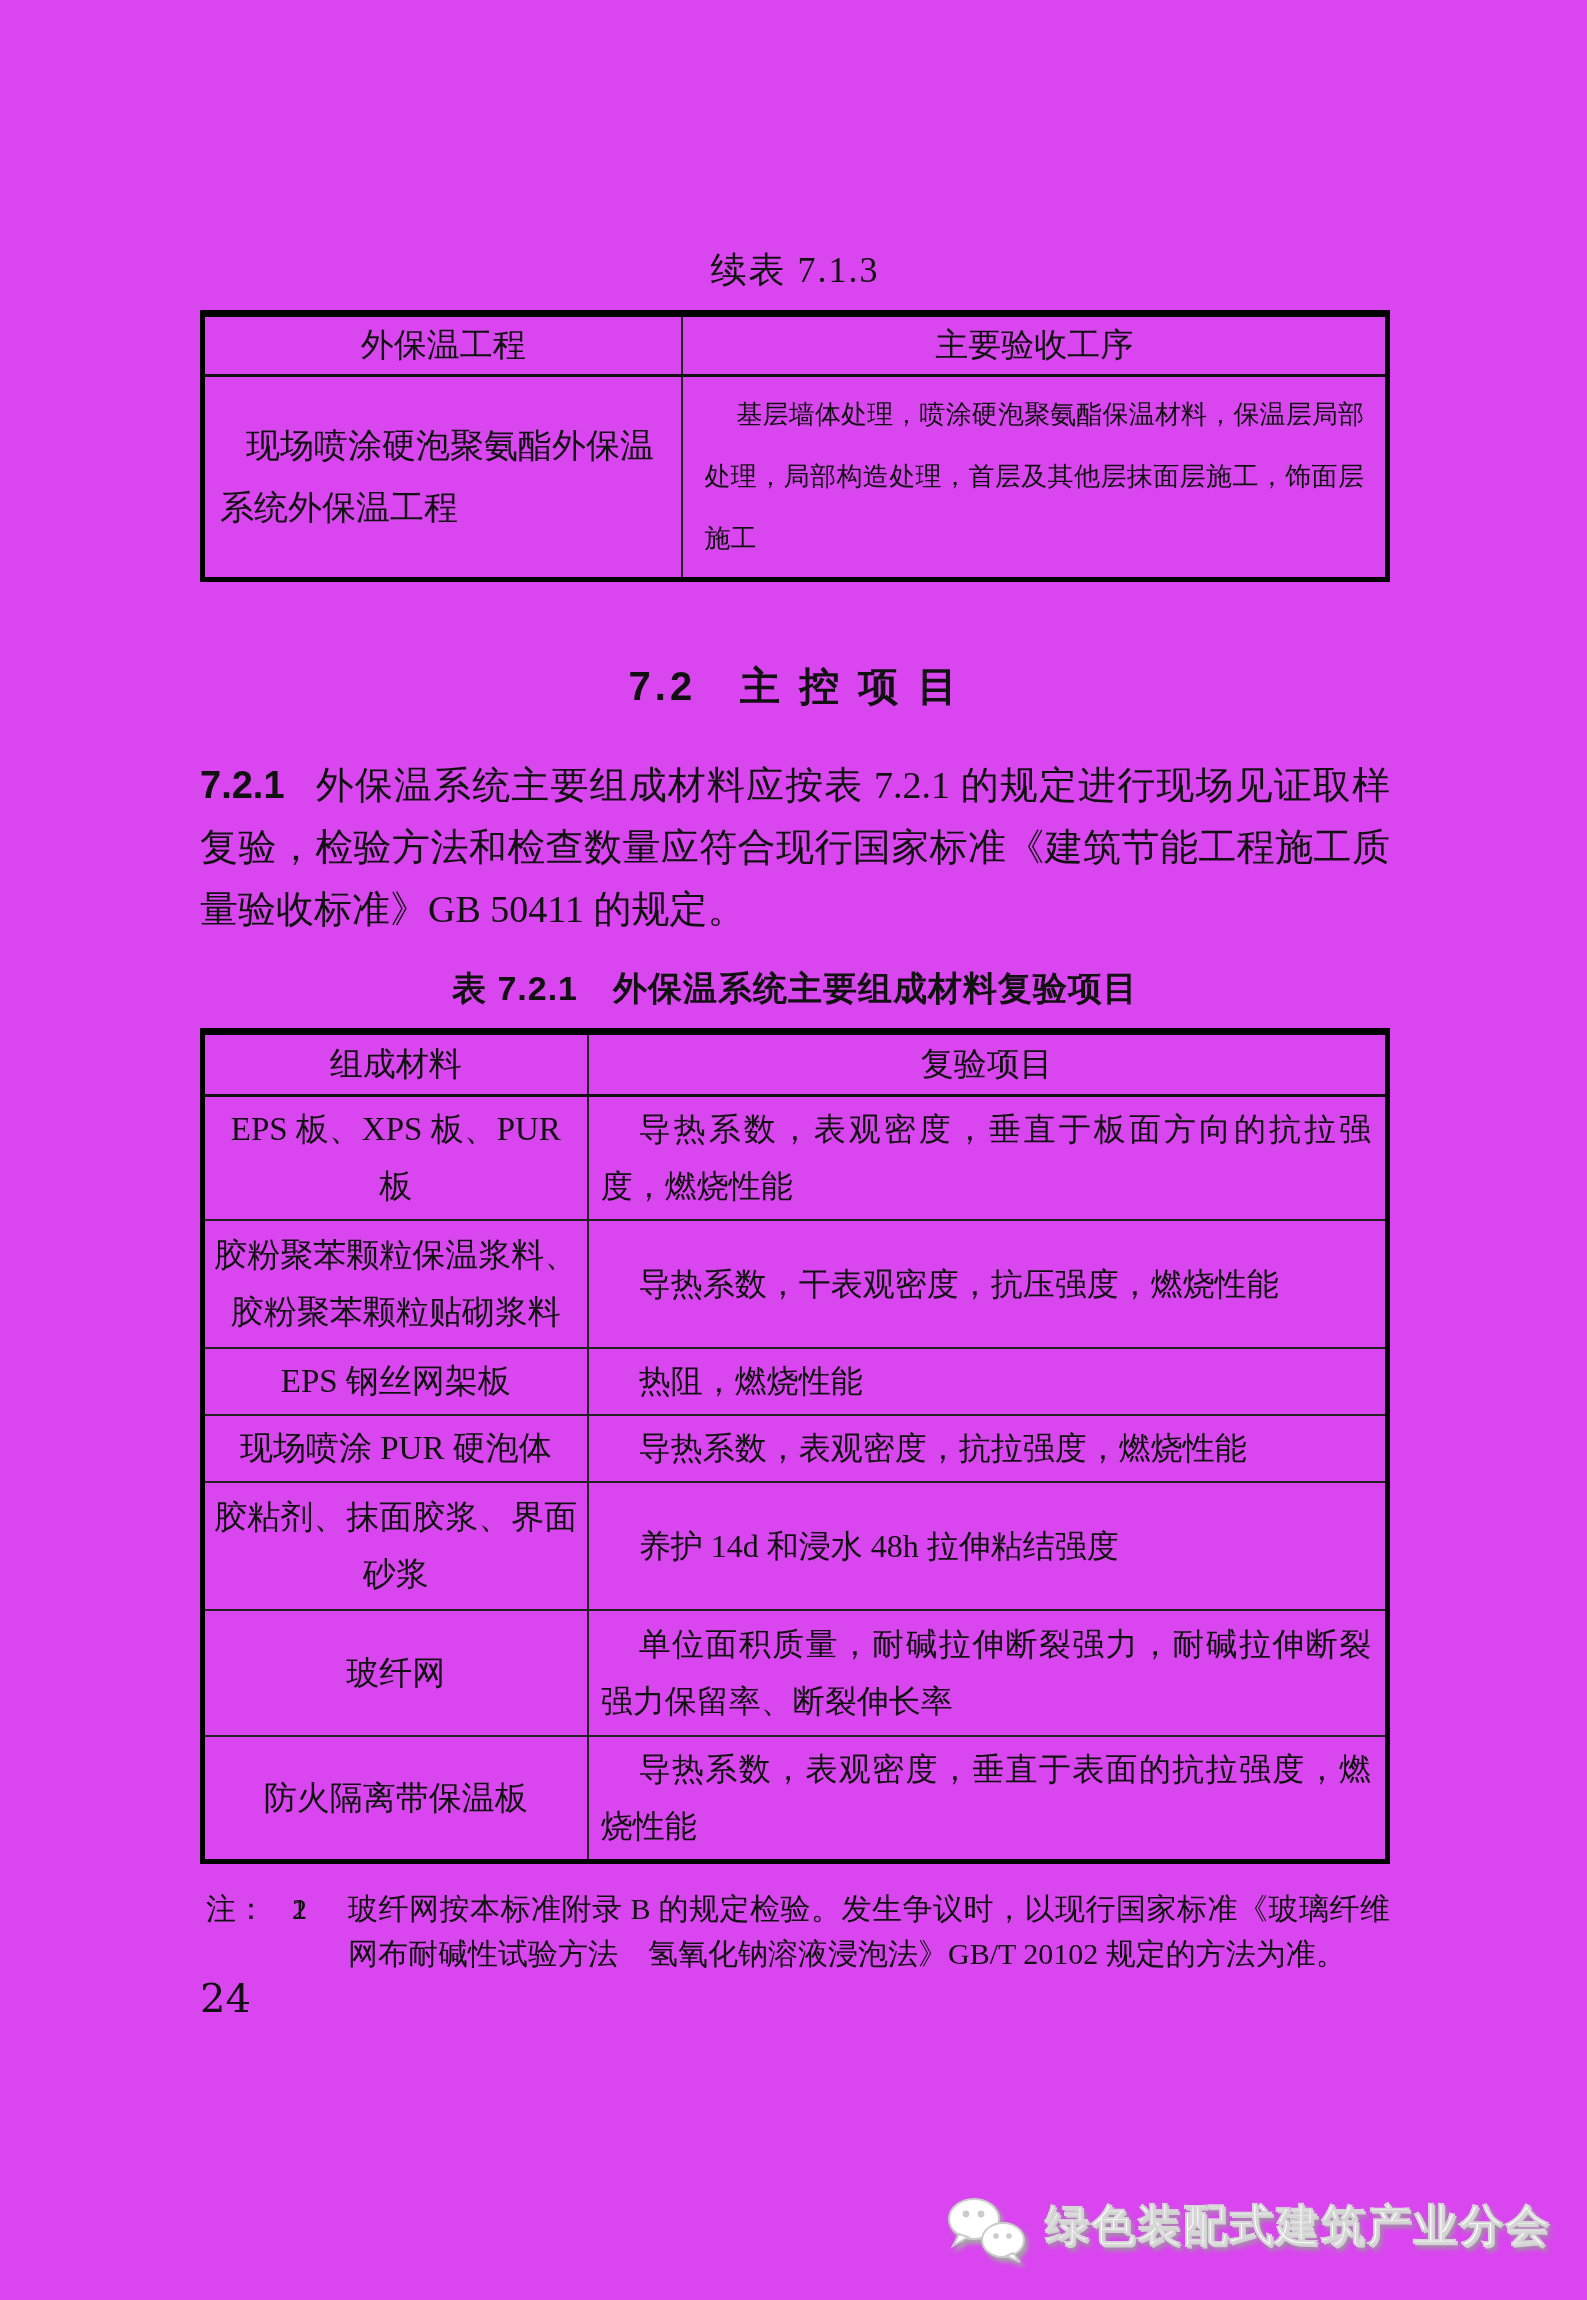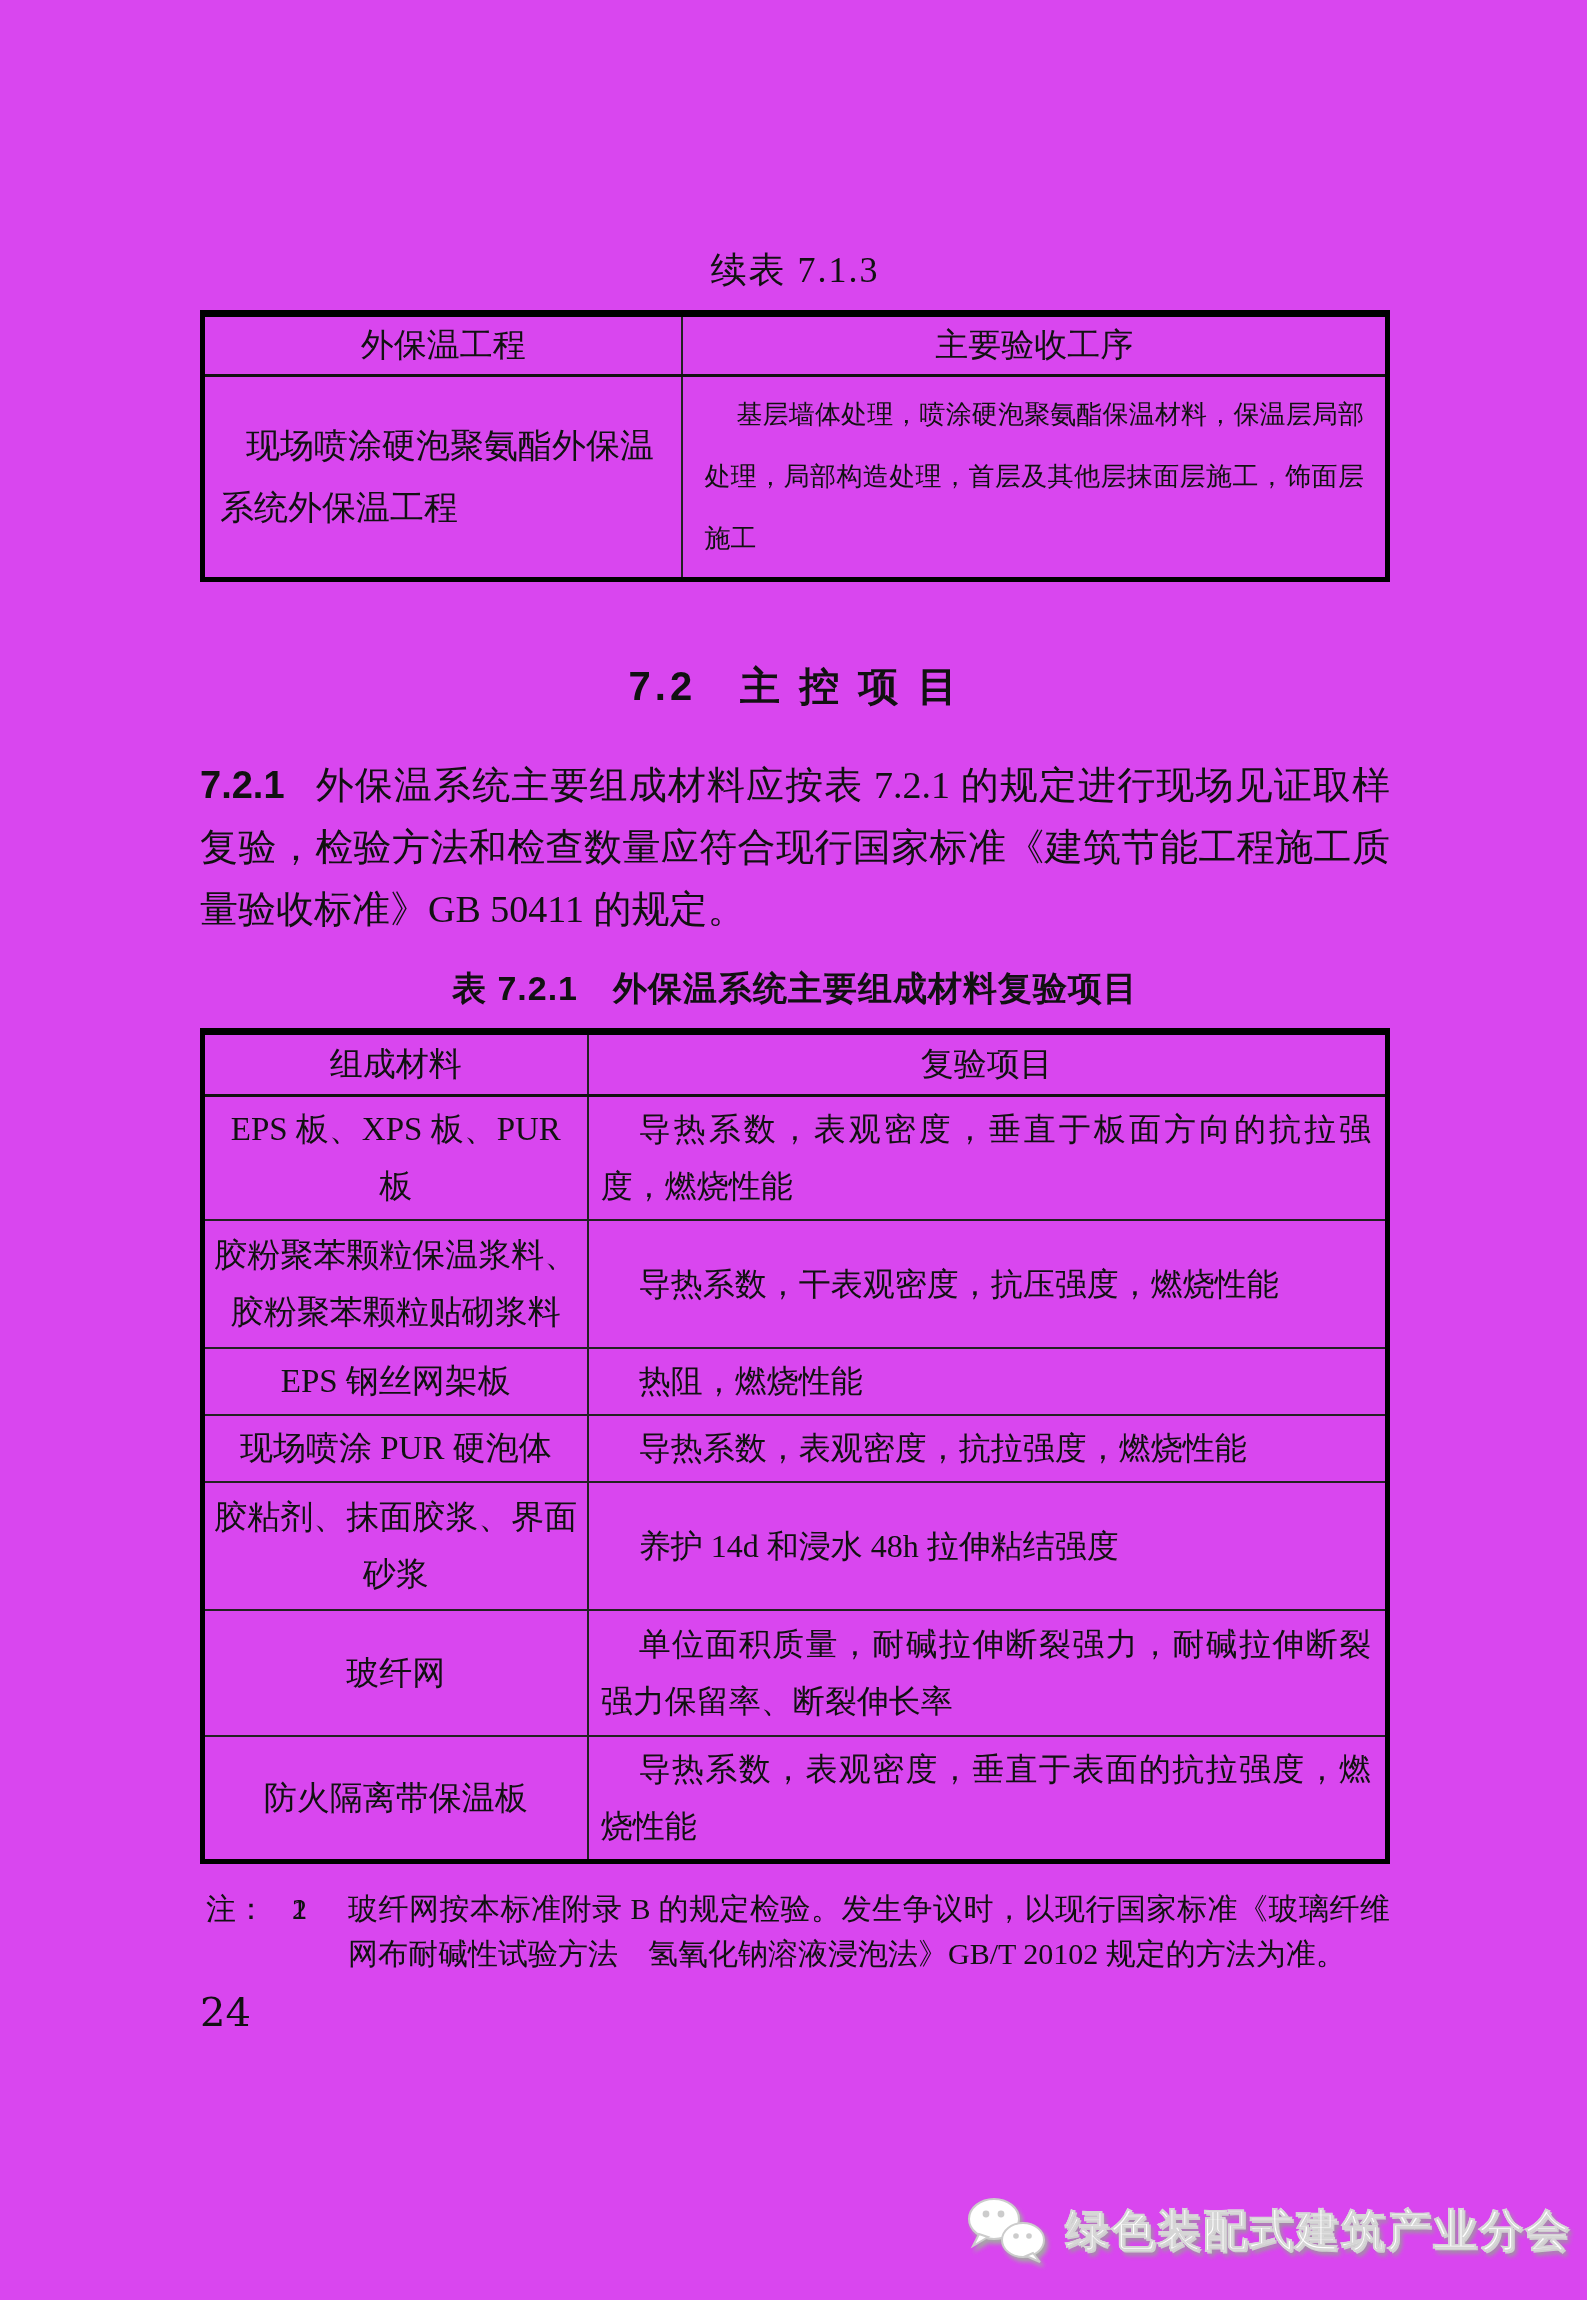--- a/index.html
+++ b/index.html
@@ -78,28 +78,28 @@
   .notes{margin-top:22px;}
   .note{
     position:relative;padding-left:148px;
     font-size:30px;line-height:45px;text-align:justify;
   }
   .note .nlabel{position:absolute;left:6px;top:0;}
   .note .nnum{position:absolute;left:92px;top:0;}
 
   
   .pageno{
-    margin-top:14px;font-size:40px;line-height:44px;
+    font-size:40px;line-height:44px;
     font-family:"DejaVu Serif","Liberation Serif",serif;
   }
 
   
   .watermark{
-    position:absolute;right:16px;bottom:36px;
-    display:flex;align-items:center;gap:16px;
+    position:absolute;right:36px;bottom:36px;
+    display:flex;gap:16px;
   }
   .wm-text{
     font-family:"Liberation Sans","DejaVu Sans",sans-serif;
     font-weight:bold;font-size:44px;color:#ffffff;letter-spacing:2px;
     -webkit-text-stroke:0.6px #d6d6d6;
     text-shadow:2px 2px 0 #cfcfcf, 4px 5px 4px #9a9a9a;
     white-space:nowrap;
   }
   .wm-icon{filter:drop-shadow(3px 4px 2px #a5a5a5);}
 </style>

